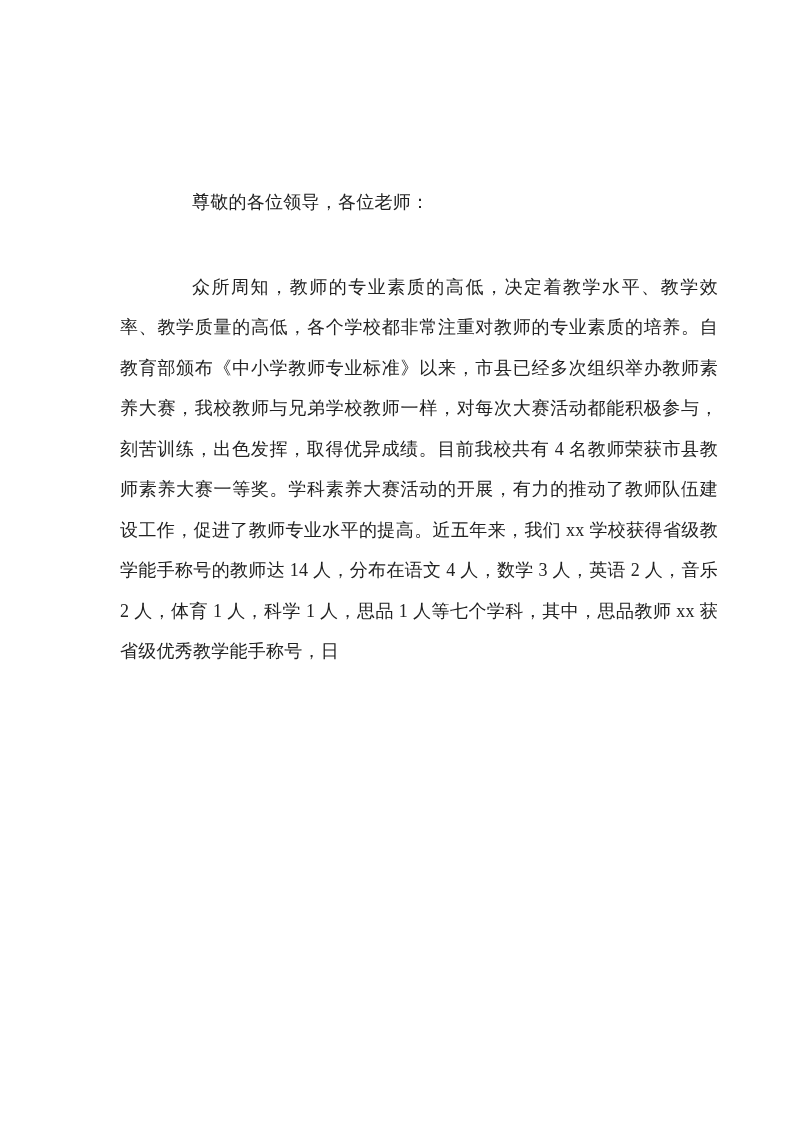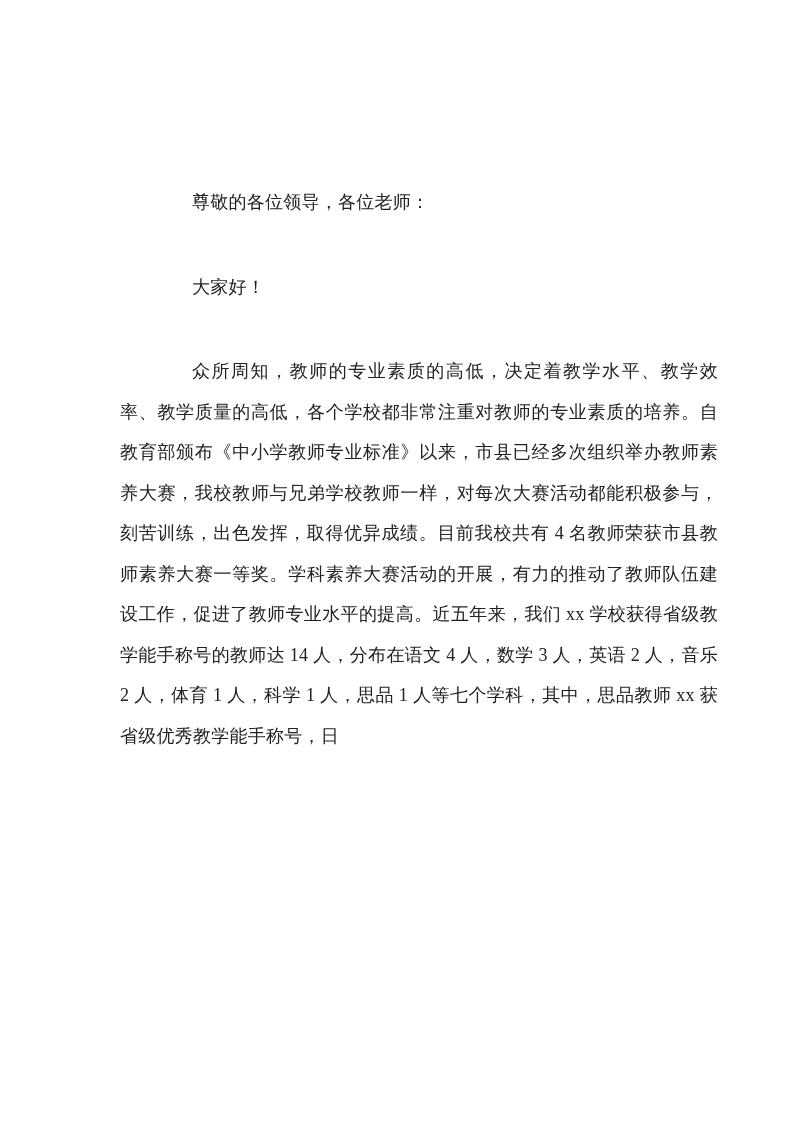--- a/index.html
+++ b/index.html
@@ -27,16 +27,15 @@
     text-indent: 72px;
     word-break: break-all;
   }
 </style>
 </head>
 <body>
 
 <div class="page">
   <div class="doc-body">
     <p>尊敬的各位领导，各位老师：</p>
-    <p>大家好！</p>
     <p>众所周知，教师的专业素质的高低，决定着教学水平、教学效率、教学质量的高低，各个学校都非常注重对教师的专业素质的培养。自教育部颁布《中小学教师专业标准》以来，市县已经多次组织举办教师素养大赛，我校教师与兄弟学校教师一样，对每次大赛活动都能积极参与，刻苦训练，出色发挥，取得优异成绩。目前我校共有 4 名教师荣获市县教师素养大赛一等奖。学科素养大赛活动的开展，有力的推动了教师队伍建设工作，促进了教师专业水平的提高。近五年来，我们 xx 学校获得省级教学能手称号的教师达 14 人，分布在语文 4 人，数学 3 人，英语 2 人，音乐 2 人，体育 1 人，科学 1 人，思品 1 人等七个学科，其中，思品教师 xx 获省级优秀教学能手称号，日</p>
   </div>
 </div>
 
 </body></html>

